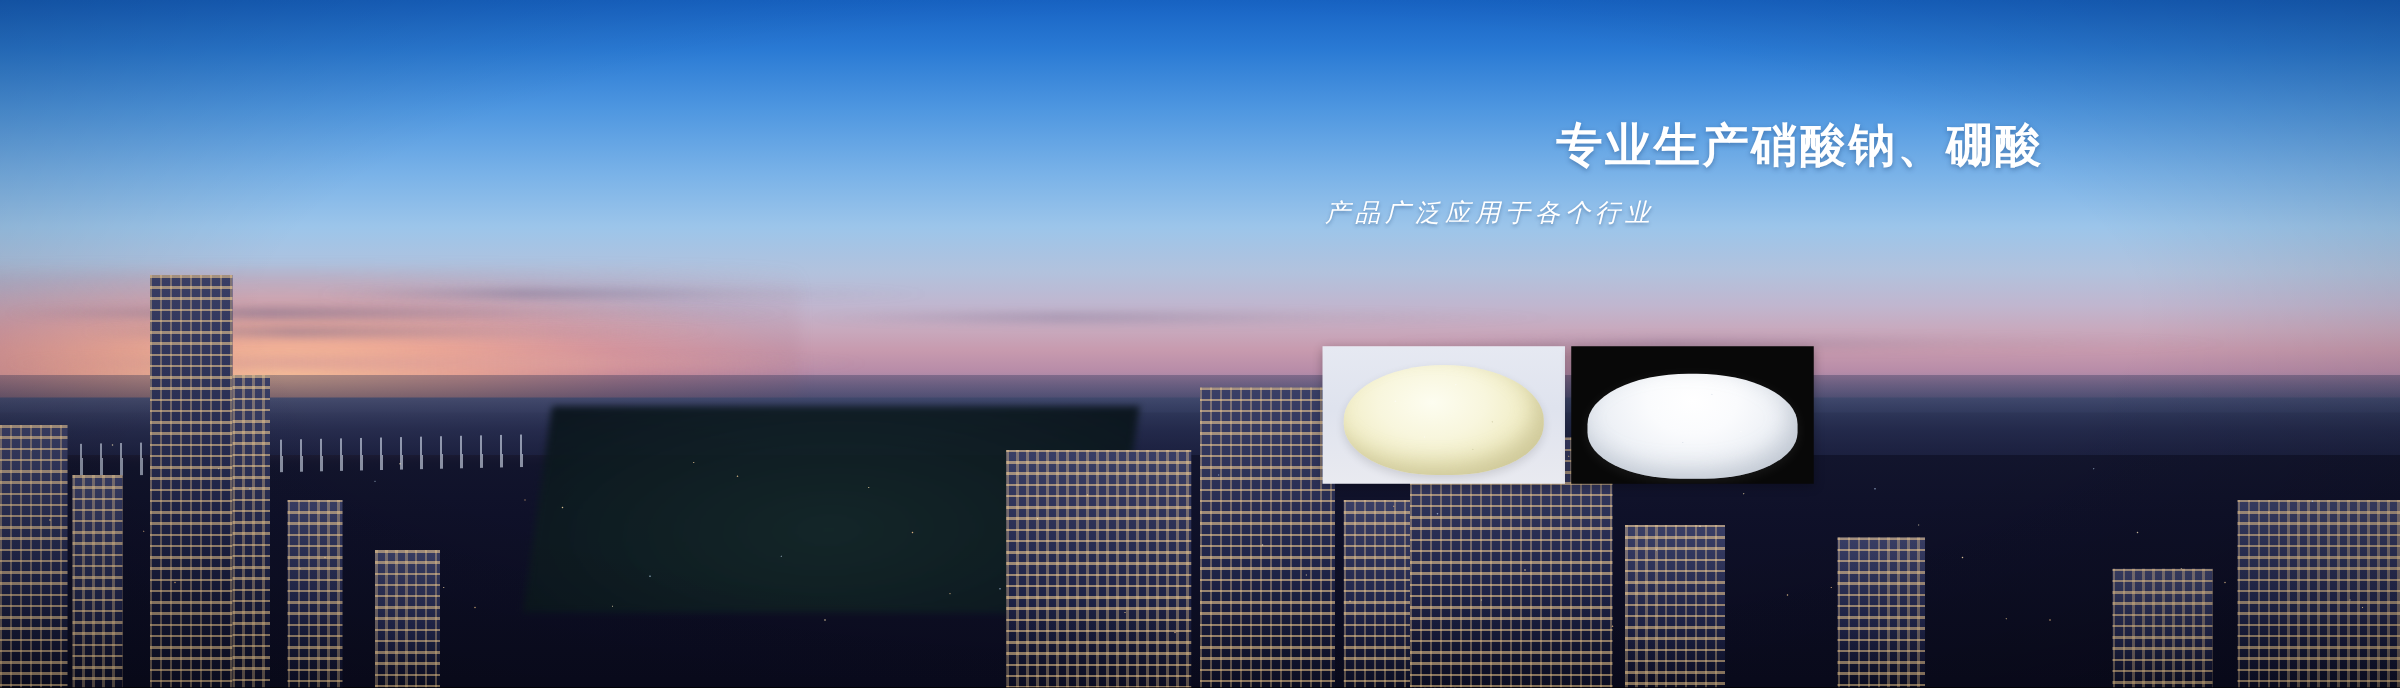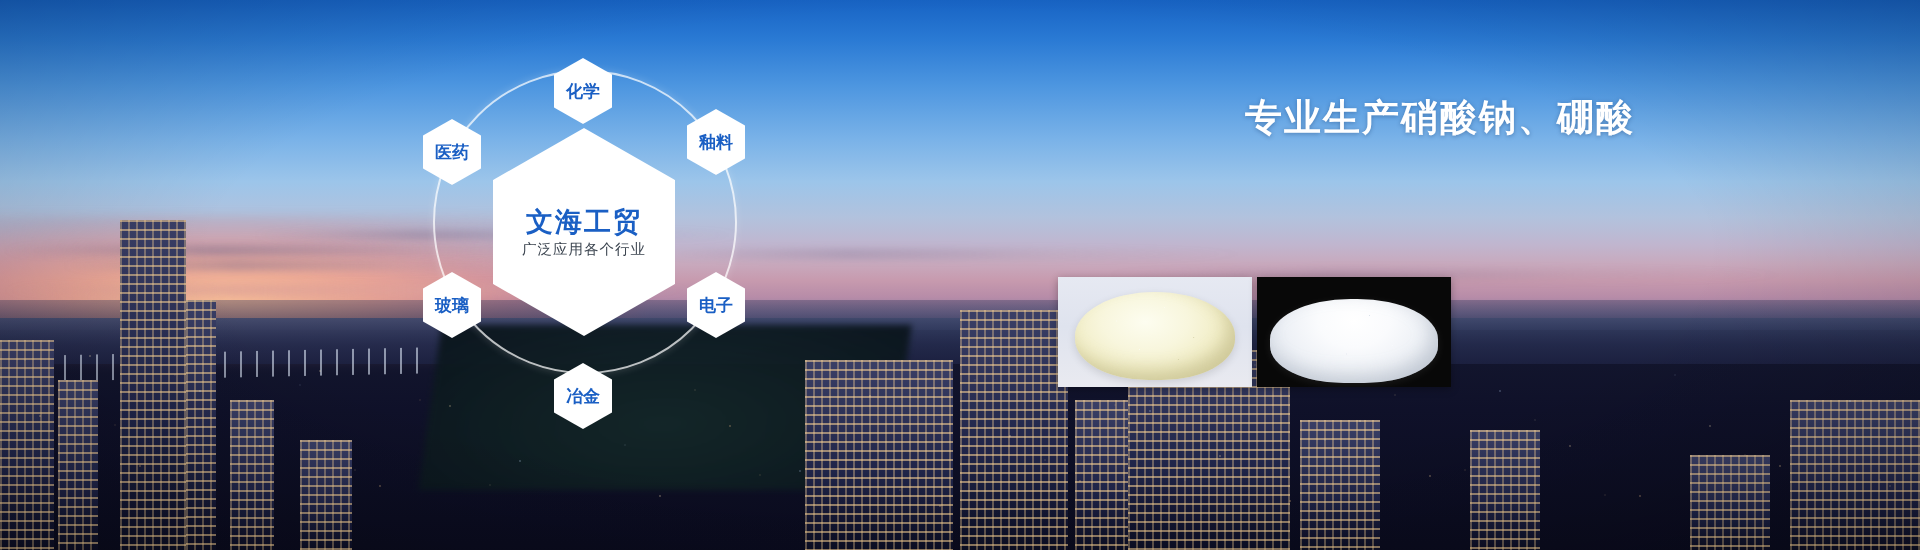--- a/index.html
+++ b/index.html
@@ -324,50 +324,24 @@
     <div class="tower lit t8"></div>
     <div class="tower lit t9"></div>
     <div class="tower lit t10"></div>
     <div class="tower lit t12"></div>
     <div class="tower lit t11"></div>
     <div class="lights"></div>
     <div class="lights2"></div>
     <div class="vignette"></div>
   </div>
 
-  <div class="diagram">
-    <div class="ring"></div>
-
-    <div class="hex hex-sm h-chem">
-      <span>化学</span>
-    </div>
-    <div class="hex hex-sm h-glaze">
-      <span>釉料</span>
-    </div>
-    <div class="hex hex-sm h-elec">
-      <span>电子</span>
-    </div>
-    <div class="hex hex-sm h-metal">
-      <span>冶金</span>
-    </div>
-    <div class="hex hex-sm h-glass">
-      <span>玻璃</span>
-    </div>
-    <div class="hex hex-sm h-med">
-      <span>医药</span>
-    </div>
-
-    <div class="hex hex-center">
-      <div class="title">文海工贸</div>
-      <div class="sub">广泛应用各个行业</div>
-    </div>
-  </div>
 
   <div class="copy">
     <h1>专业生产硝酸钠、硼酸</h1>
+    <div class="cn-sub">产品广泛应用于各个行业</div>
   </div>
 
   <div class="photos">
     <div class="photo pale">
       <div class="pile"></div>
       <div class="grain"></div>
     </div>
     <div class="photo dark">
       <div class="pile"></div>
       <div class="grain"></div>

